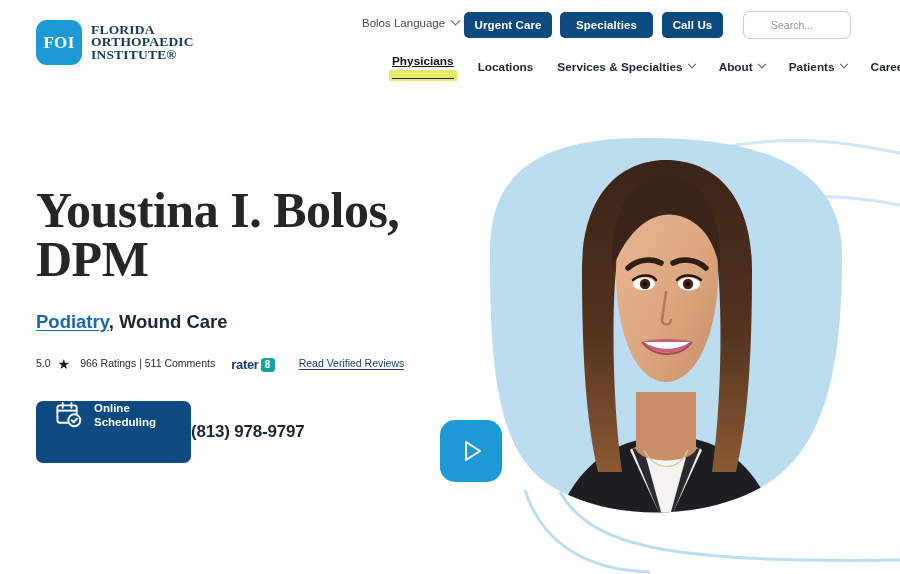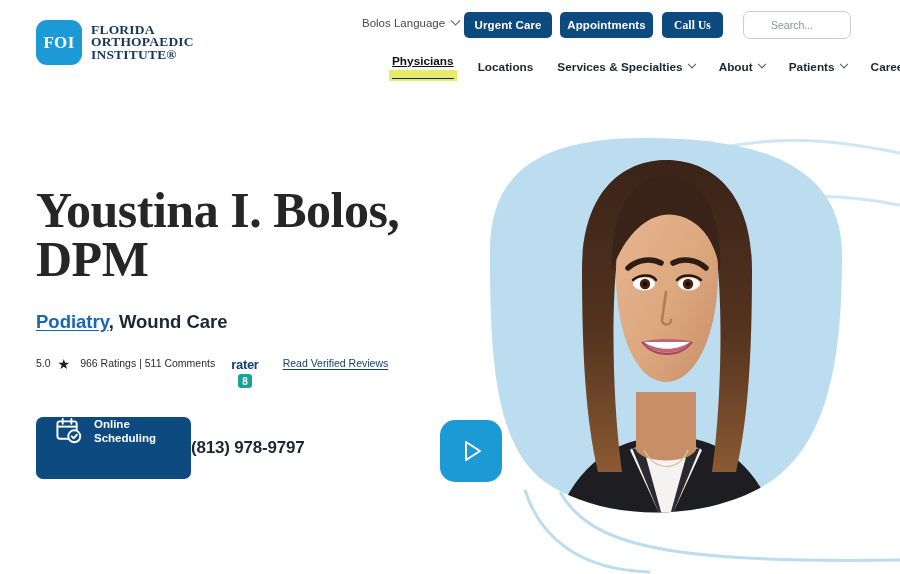--- a/index.html
+++ b/index.html
@@ -38,21 +38,21 @@
           border-bottom: 1.6px solid #555; transform: rotate(45deg) translate(-2px,-2px); }
 
   .btn-nav {
     position: absolute; top: 12px; height: 26px; border-radius: 5px;
     background: #0d4a80; color: #fff; font-size: 11.5px; font-weight: 700;
     display: flex; align-items: center; justify-content: center; cursor: pointer;
     letter-spacing: .1px;
   }
   #b-urgent { left: 464px; width: 88px; }
   #b-appt   { left: 560px; width: 93px; }
-  #b-call   { left: 662px; width: 61px; font-family: Liberation Serif, serif; }
+  #b-call   { left: 662px; width: 61px; }
 
   .search {
     position: absolute; left: 743px; top: 11px; width: 108px; height: 28px;
     border: 1px solid #c9ccd1; border-radius: 7px; display: flex; align-items: center;
     padding: 0 27px; background: #fff; cursor: text;
   }
   .search input {
     border: 0; outline: 0; flex: 1; font-size: 10.5px; color: #6d7278;
     font-family: "Liberation Sans", sans-serif; background: transparent;
   }
@@ -86,21 +86,21 @@
   .doc-name {
     font-family: "Liberation Serif", serif; font-weight: 700; font-size: 50px;
     line-height: 49px; color: #262626; letter-spacing: -.5px;
   }
   .specialty { margin-top: 27px; font-size: 18.5px; font-weight: 700; color: #1b2733; }
   .specialty a { color: #1768b3; text-decoration: underline; text-underline-offset: 2px; }
 
   .rating { margin-top: 24px; display: flex; align-items: flex-start; gap: 7px; font-size: 10.5px; color: #2b2b2b; }
   .star { color: #1b1b1b; font-size: 14px; line-height: 1; }
   .rating .counts { margin-left: 3px; }
-  .rater8 { display: flex; align-items: center; gap: 2px; margin-left: 9px; flex-direction: column; }
+  .rater8 { display: flex; align-items: center; gap: 2px; margin-left: 9px; }
   .rater8 .word { font-size: 13px; font-weight: 700; color: #16416e; letter-spacing: -.3px; }
   .rater8 .badge {
     width: 14px; height: 14px; border-radius: 3px; background: #17a398; color: #fff;
     font-size: 10px; font-weight: 700; display: flex; align-items: center; justify-content: center;
   }
   .rv-link { margin-left: 17px; font-size: 10.5px; color: #16416e; text-decoration: underline;
              text-underline-offset: 2px; cursor: pointer; }
 
   .cta-row { margin-top: 29px; display: flex; align-items: center; }
   .sched-btn {
@@ -127,21 +127,21 @@
         <div>INSTITUTE®</div>
       </div>
     </div>
 
     <div class="lang">
       <span>Bolos Language</span>
       <i class="chev"></i>
     </div>
 
     <div class="btn-nav" id="b-urgent">Urgent Care</div>
-    <div class="btn-nav" id="b-appt">Appointments</div>
+    <div class="btn-nav" id="b-appt">Specialties</div>
     <div class="btn-nav" id="b-call">Call Us</div>
 
     <div class="search">
       <input type="text" placeholder="Search..." style="">
       <svg width="15" height="15" viewBox="0 0 24 24" fill="none">
         <circle cx="10.5" cy="10.5" r="7" stroke="#1b9ad6" stroke-width="2.2"></circle>
         <line x1="15.6" y1="15.6" x2="21" y2="21" stroke="#1b9ad6" stroke-width="2.2" stroke-linecap="round"></line>
       </svg>
     </div>
 

